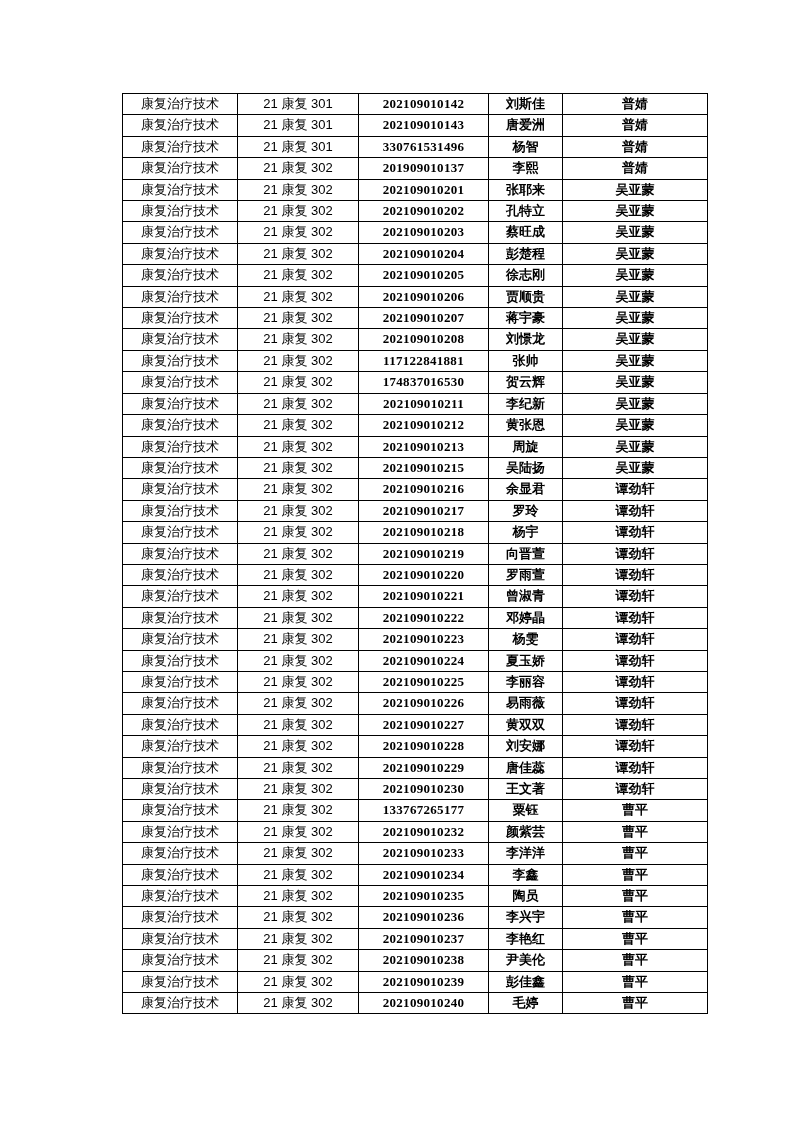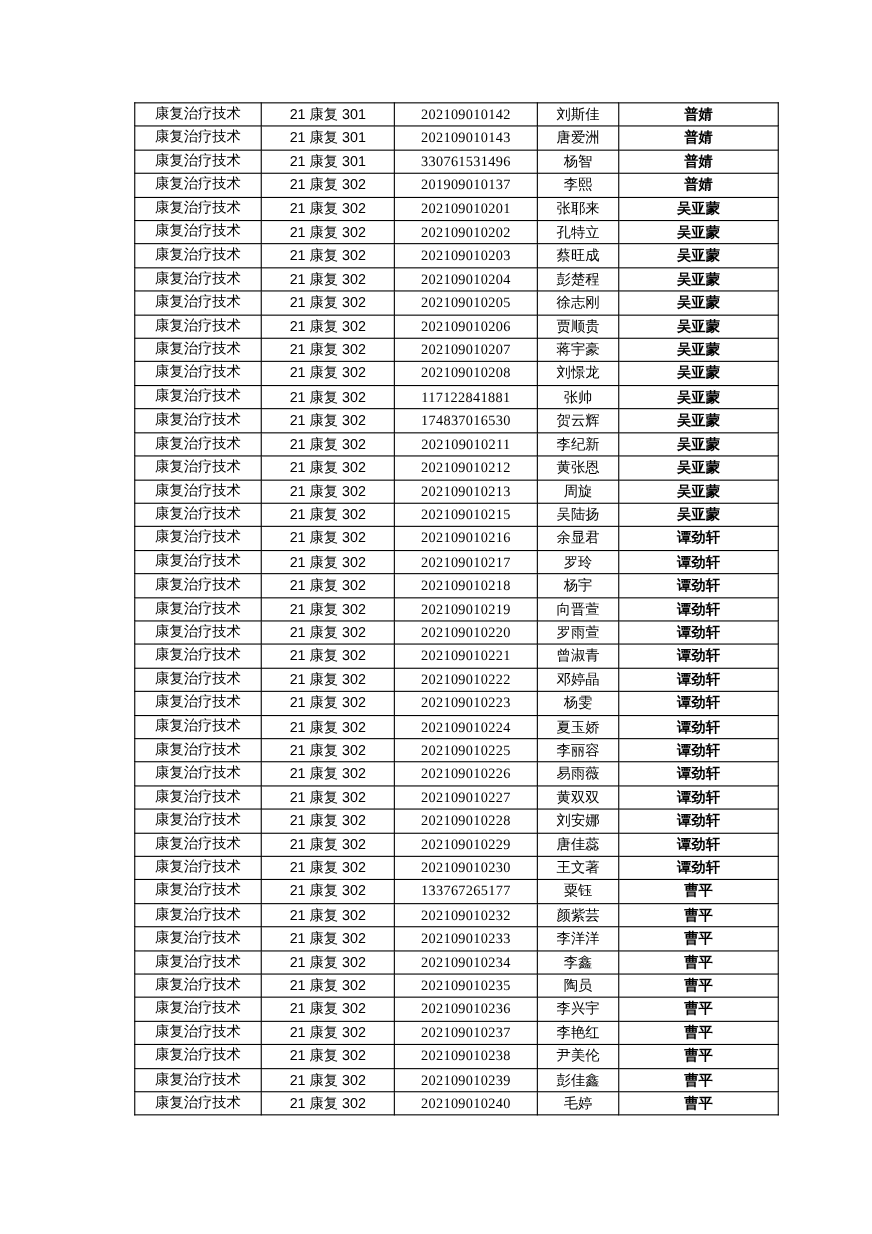--- a/index.html
+++ b/index.html
@@ -25,24 +25,24 @@
     border: 1px solid #000000;
     height: 20.4px;
     line-height: 20.4px;
     text-align: center;
     vertical-align: middle;
     font-size: 13px;
     color: #000000;
     white-space: nowrap;
     overflow: hidden;
   }
-  td.col-major   { font-family: Liberation Mono, monospace; margin-top: 23px; }
+  td.col-major   { font-family: Liberation Sans, sans-serif; margin-top: 23px; }
   td.col-class   { font-family: "Liberation Sans", "DejaVu Sans", sans-serif; }
-  td.col-student_id { font-family: "Liberation Serif", "DejaVu Serif", serif; letter-spacing: 0.3px; }
-  td.col-name    { font-family: "Liberation Serif", "DejaVu Serif", serif; }
+  td.col-student_id { font-family: "Liberation Serif", "DejaVu Serif", serif; letter-spacing: 0.3px; font-weight: bold; }
+  td.col-name    { font-family: "Liberation Serif", "DejaVu Serif", serif; font-weight: bold; }
   td.col-teacher { font-family: "Liberation Serif", "DejaVu Serif", serif; font-weight: bold; }
 </style>
 </head>
 <body>
 
 <div class="page">
   <table class="roster">
     <colgroup>
       <col style="width:115px">
       <col style="width:121px">

